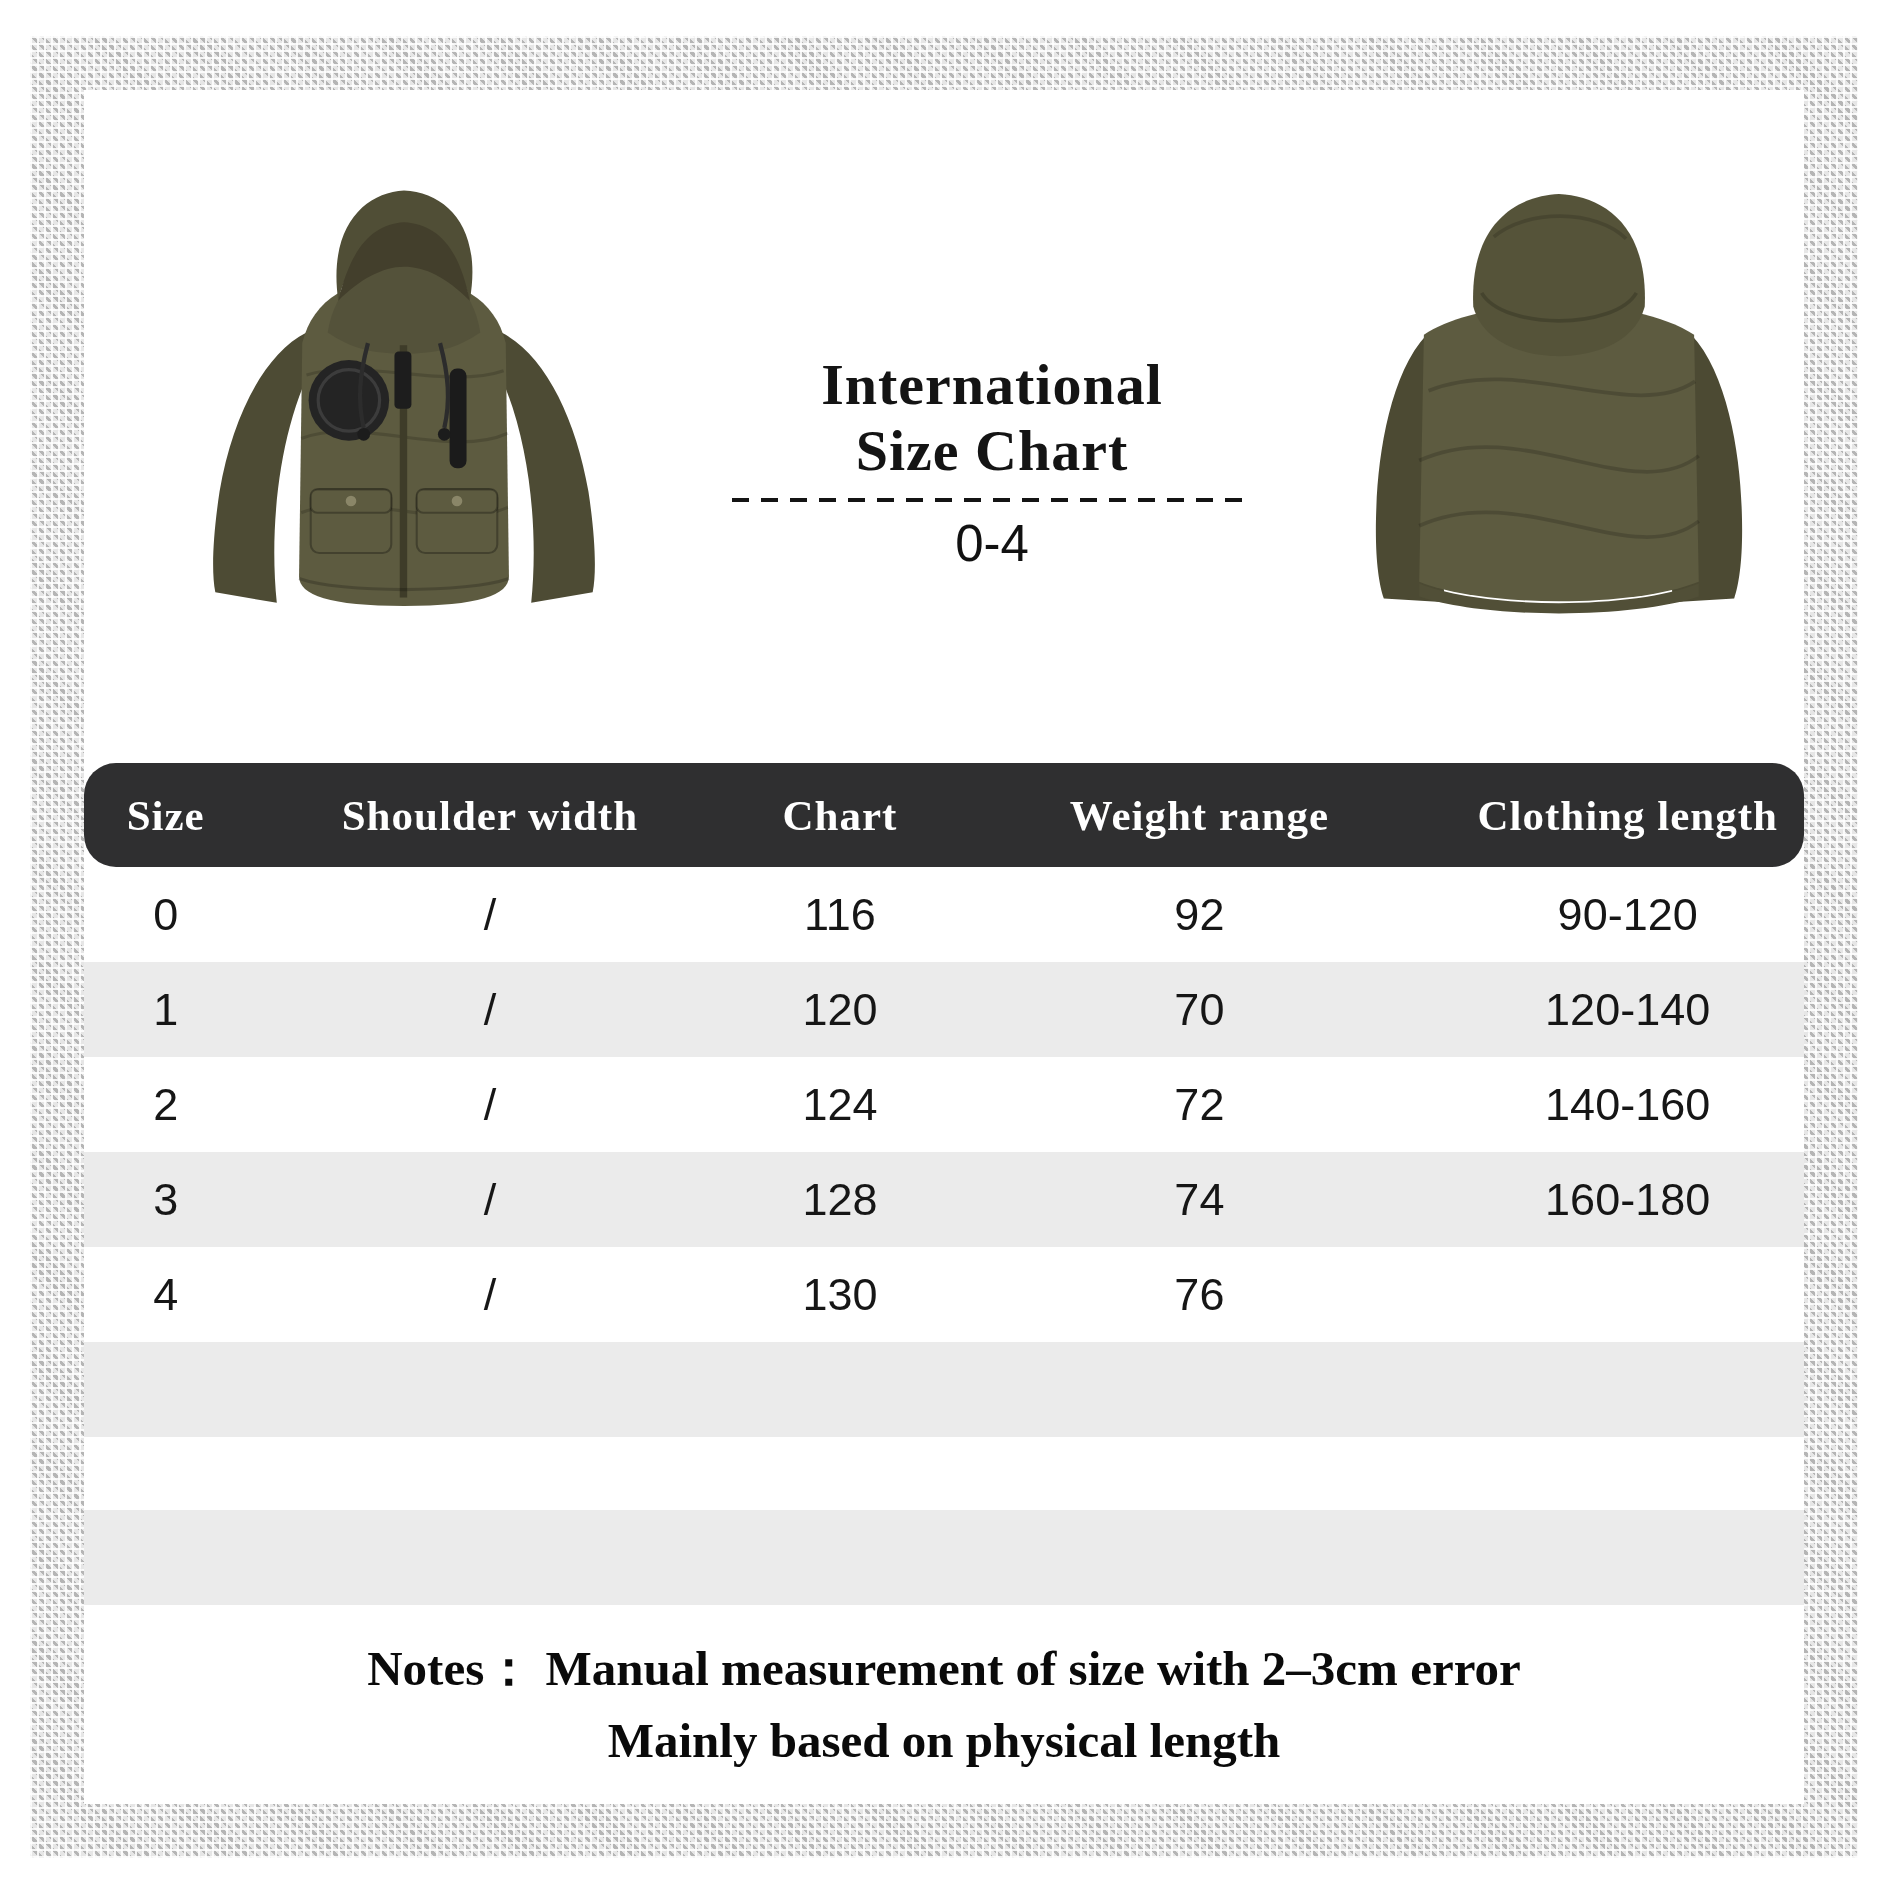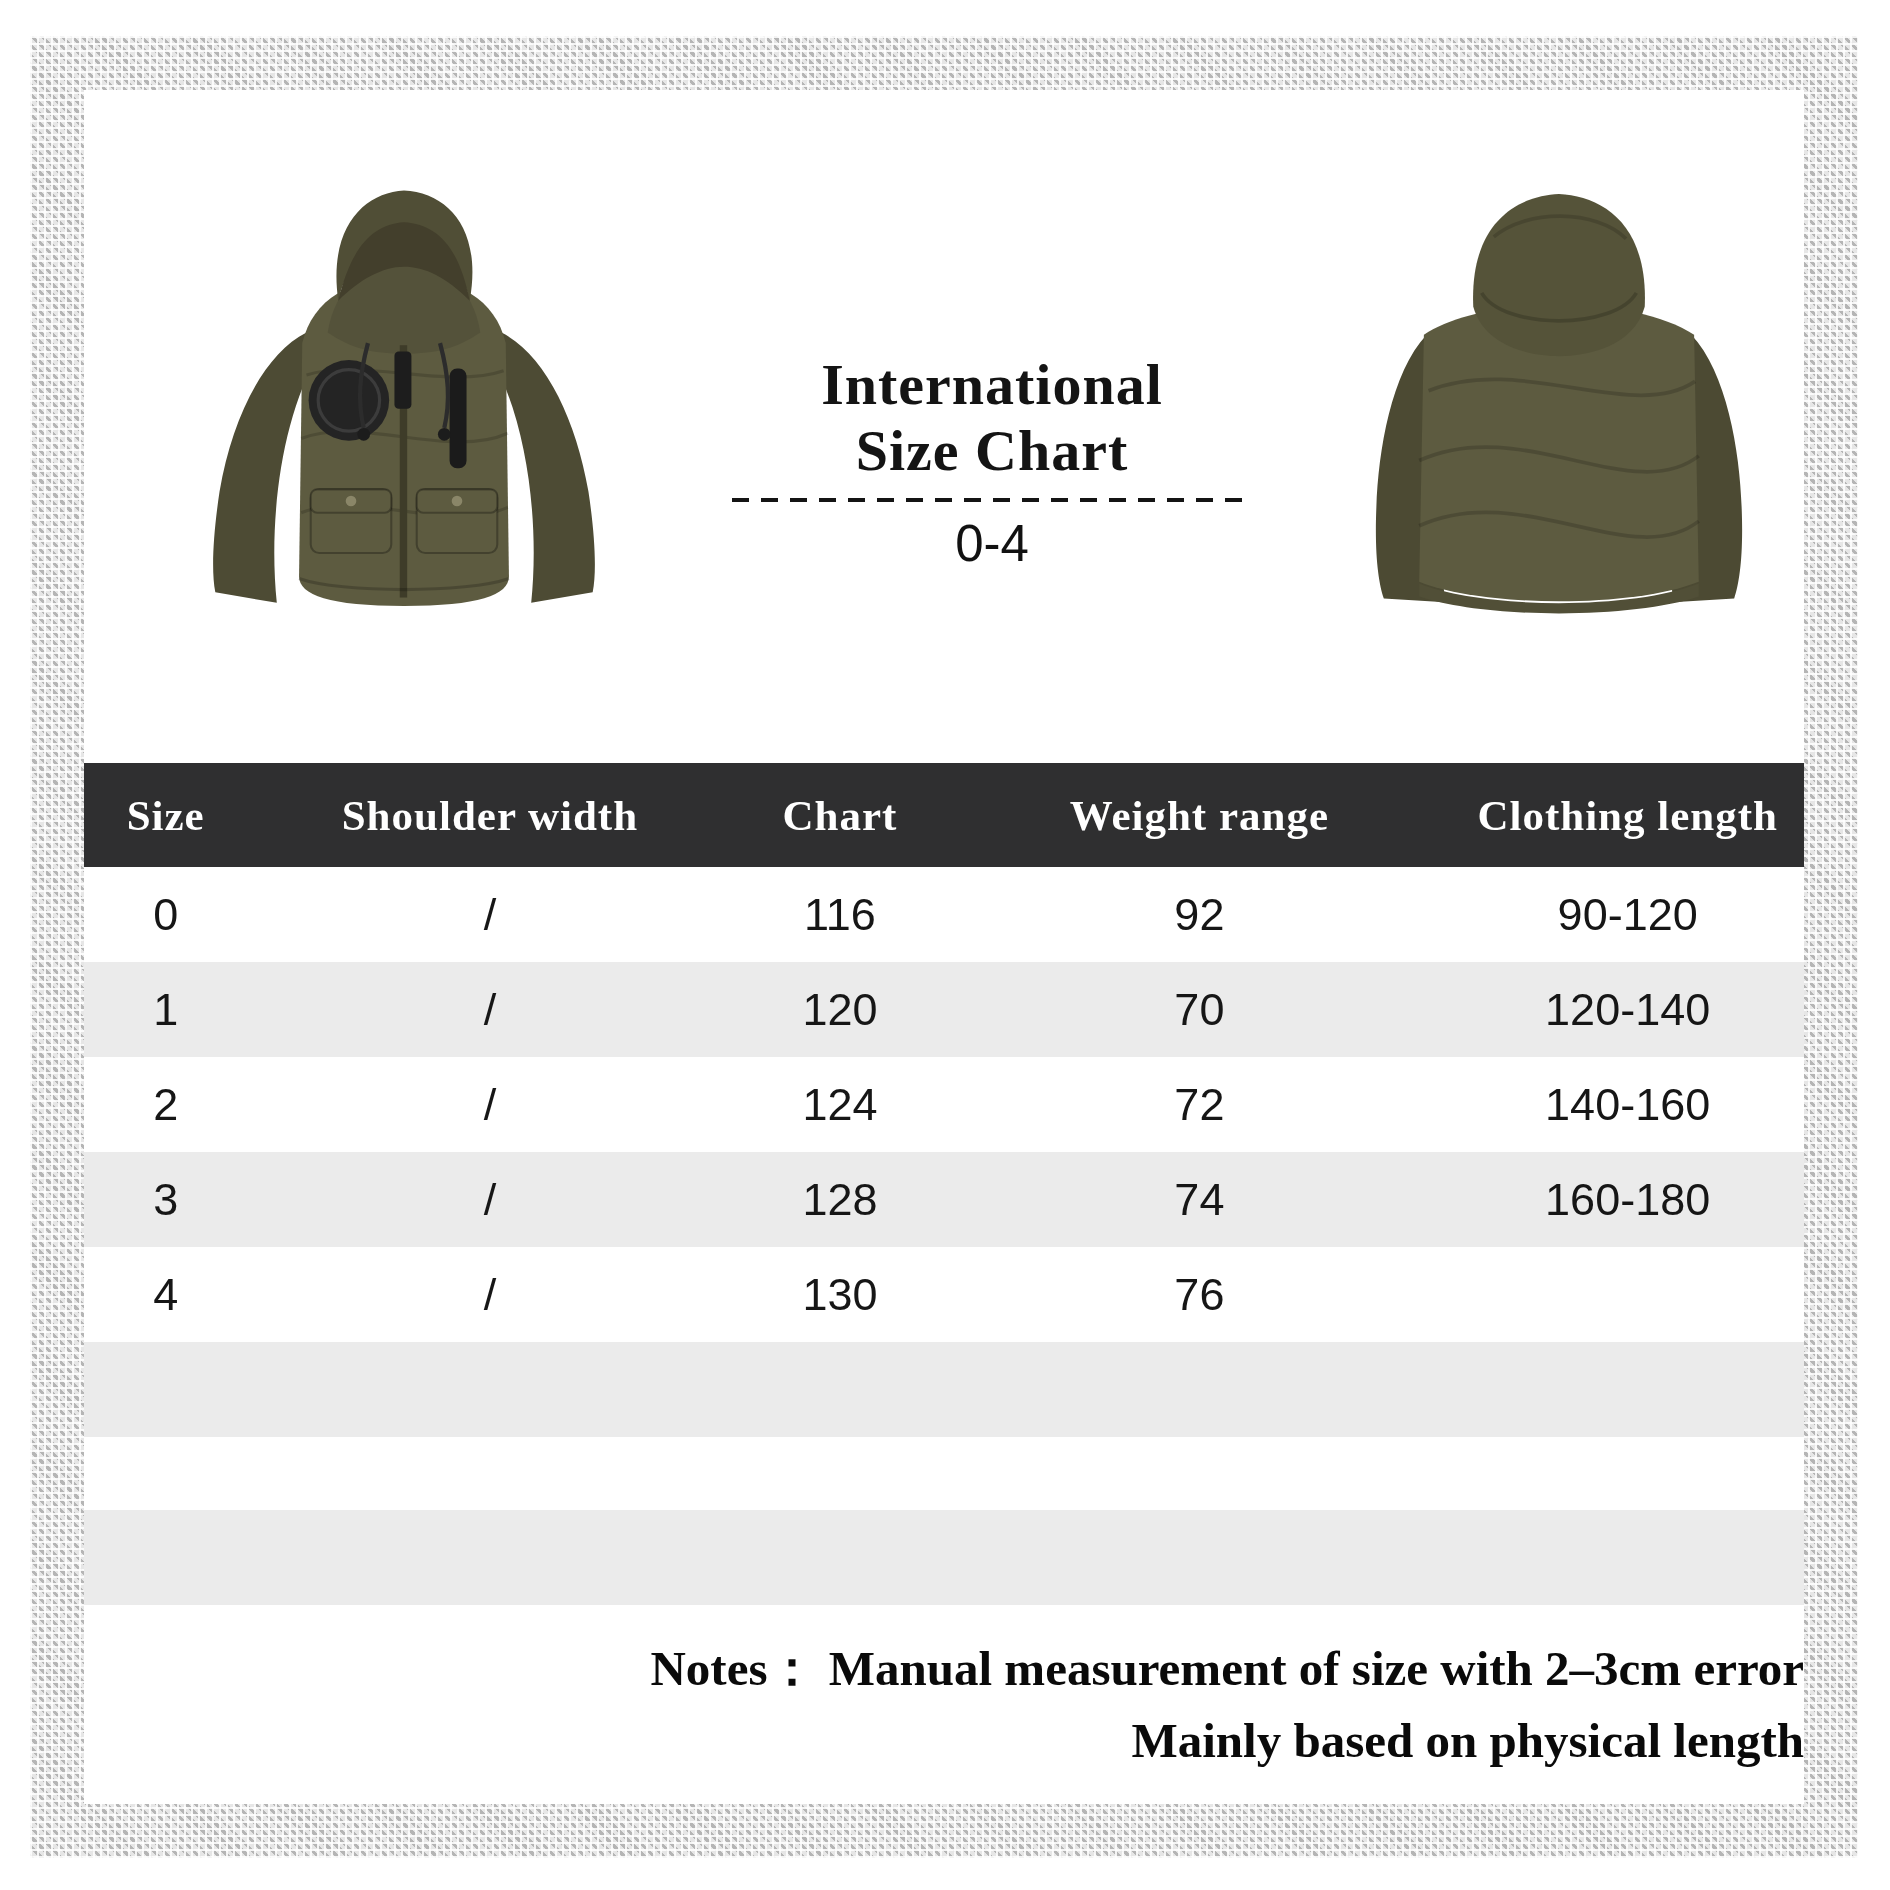--- a/index.html
+++ b/index.html
@@ -37,41 +37,41 @@
     background:repeating-linear-gradient(90deg,#141414 0 17px, rgba(0,0,0,0) 17px 29px);
   }
   .size-range{
     font-family:"Liberation Sans",sans-serif;font-size:51px;color:#111;margin-top:12px;
   }
 
   
   .size-table{position:absolute;left:0;top:673px;width:1720px;}
   .thead{
     display:grid;grid-template-columns:9.5% 28.2% 12.5% 29.3% 20.5%;
-    background:var(--header-bg,#2f2f30);height:104px;
+    background:var(--header-bg,#2f2f30);height:104px;border-radius:32px;
   }
   .th{
     display:flex;align-items:center;justify-content:center;
     color:var(--header-fg,#fff);font-weight:700;font-size:43px;letter-spacing:1px;
     font-family:"Liberation Serif",serif;
   }
   .tr{
     display:grid;grid-template-columns:9.5% 28.2% 12.5% 29.3% 20.5%;
     height:95px;background:#ffffff;
   }
   .tr.alt{background:var(--row-alt,#ebebeb);}
   .tr.short{height:73px;}
   .td{
     display:flex;align-items:center;justify-content:center;
     font-family:"Liberation Sans",sans-serif;font-size:45px;color:#161616;
   }
 
   
   .notes{
-    position:absolute;left:0;top:1543px;width:1720px;text-align:right;
+    position:absolute;left:0;top:1543px;width:1720px;text-align:center;
     font-weight:700;font-family:"Liberation Serif",serif;color:#0a0a0a;
   }
   .notes .line{font-size:49px;line-height:72px;}
 </style>
 </head>
 <body>
 
 <div class="frame">
   <div class="content">
 

